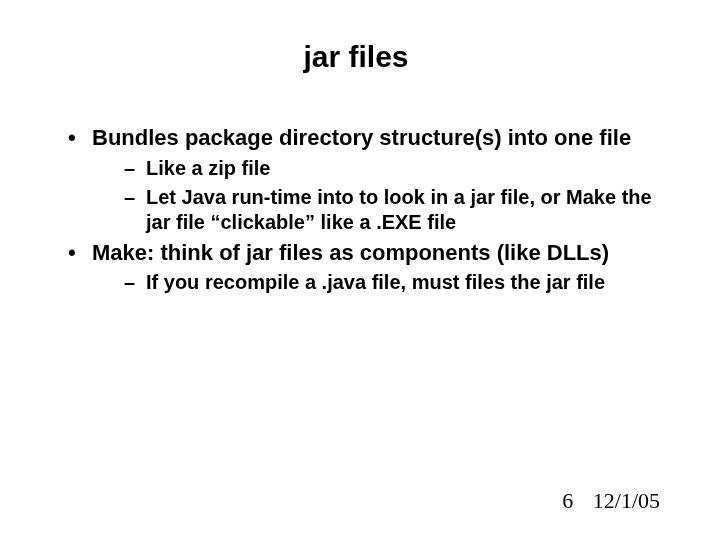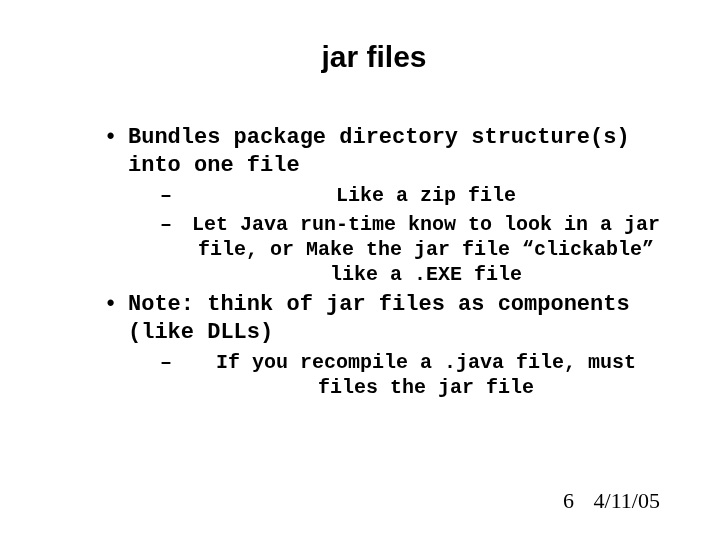--- a/index.html
+++ b/index.html
@@ -7,35 +7,34 @@
     width: 720px;
     height: 540px;
     background: #ffffff;
     font-family: Arial, Helvetica, sans-serif;
     position: relative;
     overflow: hidden;
   }
   .slide {
     width: 100%;
     height: 100%;
-    padding: 30px 50px 0 78px;
+    padding: 30px 50px 0 42px;
     position: relative;
     border-radius: 20px;
   }
   .title {
     text-align: center;
     font-size: 30px;
     font-weight: bold;
     color: #000;
     margin-bottom: 50px;
     margin-top: 10px;
   }
   .content {
     padding-left: 20px;
-    font-family: Liberation Mono, monospace;
   }
   ul.level1 {
     list-style: none;
     padding: 0;
   }
   ul.level1 > li {
     position: relative;
     padding-left: 30px;
     font-size: 22px;
     font-weight: bold;
@@ -58,21 +57,20 @@
     margin-left: 30px;
   }
   ul.level2 > li {
     position: relative;
     padding-left: 24px;
     font-size: 20px;
     font-weight: bold;
     line-height: 1.25;
     margin-bottom: 4px;
     color: #000;
-    text-align: center;
   }
   ul.level2 > li::before {
     content: "–";
     position: absolute;
     left: 2px;
     top: 0;
     color: #000;
     font-size: 20px;
   }
   .footer {
@@ -91,28 +89,28 @@
 <body>
 
 <div class="slide">
   <div class="title">jar files</div>
   <div class="content">
     <ul class="level1">
       <li>
         <span>Bundles package directory structure(s) into one file</span>
         <ul class="level2">
           <li><span>Like a zip file</span></li>
-          <li><span>Let Java run-time know to look in a jar file, or Make the jar file “clickable” like a .EXE file</span></li>
+          <li><span>Let Java run-time into to look in a jar file, or Make the jar file “clickable” like a .EXE file</span></li>
         </ul>
       </li>
       <li>
-        <span>Note: think of jar files as components (like DLLs)</span>
+        <span>Make: think of jar files as components (like DLLs)</span>
         <ul class="level2">
           <li><span>If you recompile a .java file, must files the jar file</span></li>
         </ul>
       </li>
     </ul>
   </div>
   <div class="footer">
     <span class="pnum">6</span>
-    <span>4/11/05</span>
+    <span>12/1/05</span>
   </div>
 </div>
 
 </body></html>

